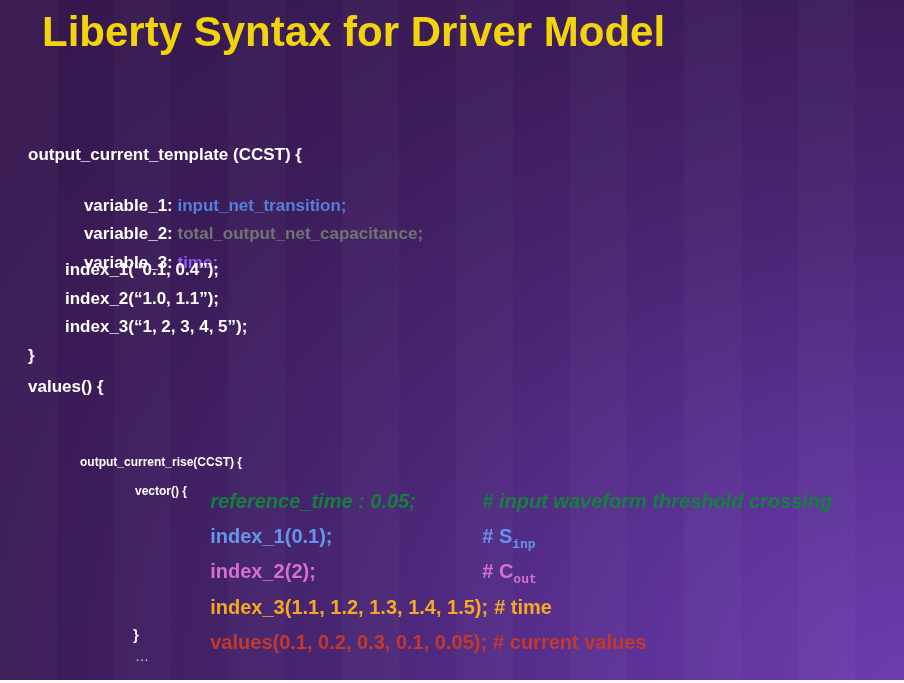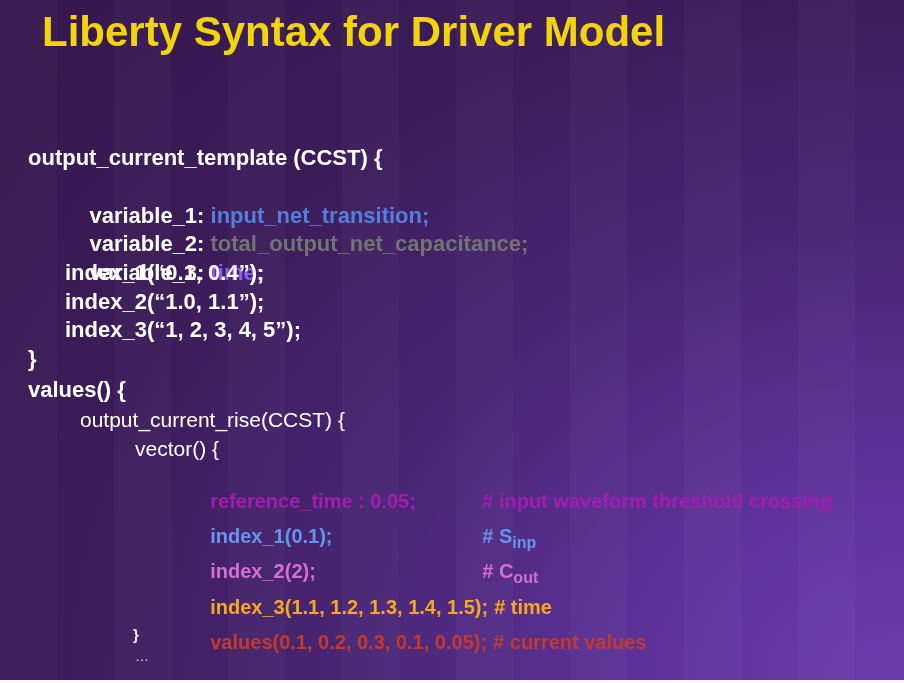--- a/index.html
+++ b/index.html
@@ -8,37 +8,37 @@
     font-family:"Liberation Sans","DejaVu Sans",sans-serif;
     background:radial-gradient(ellipse 1150px 950px at 100% 100%,
       #6C3DAE 0%, #5C3196 25%, #482572 50%, #3B1C59 75%, #36184F 100%);
   }
   .bands{position:absolute;inset:0;pointer-events:none;
     background:repeating-linear-gradient(90deg,
       rgba(255,255,255,0.025) 0px, rgba(255,255,255,0.025) 57px,
       rgba(255,255,255,0.0) 57px, rgba(255,255,255,0.0) 114px);}
   .title{position:absolute;left:42px;top:8px;margin:0;
     font-size:42px;font-weight:bold;color:#F2D40A;white-space:pre;}
-  .ln{position:absolute;white-space:pre;font-weight:bold;font-size:22px;
+  .ln{position:absolute;white-space:pre;font-weight:bold;font-size:17px;
     color:#FFFFFF;line-height:1.25;}
-  .reg{font-weight:normal;font-size:21px;}
+  .reg{font-weight:bold;font-size:12px;margin-top:48px;}
   .big{font-size:20px;}
   .cw{display:inline-block;width:272px;}
   .gap{margin-left:6px;}
   .c-blue{color:#567EDA;}
   .c-pink{color:#737373;}
   .c-orange{color:#8b5cf6;}
-  .green{color:#a21caf;}
+  .green{color:#15803d;font-style:italic;}
   .blue{color:#6695EC;}
   .pink{color:#D56FD0;}
   .orange{color:#F7A823;}
   .red{color:#C2392E;}
   .small{font-size:15px;font-weight:bold;color:#F2F2FC;}
   .dots{font-size:14px;font-weight:normal;color:#DCDCE8;letter-spacing:1px;}
-  sub{font-size:16px;line-height:0;}
+  sub{font-size:13px;line-height:0;font-family:Liberation Mono, monospace;}
   .bottom-strip{position:absolute;left:0;bottom:0;width:904px;height:3px;background:#FAFAFA;}
 </style>
 </head>
 <body>
 
 <div class="bands"></div>
 
 <h1 class="title">Liberty Syntax for Driver Model</h1>
 
 <div class="code-area">

